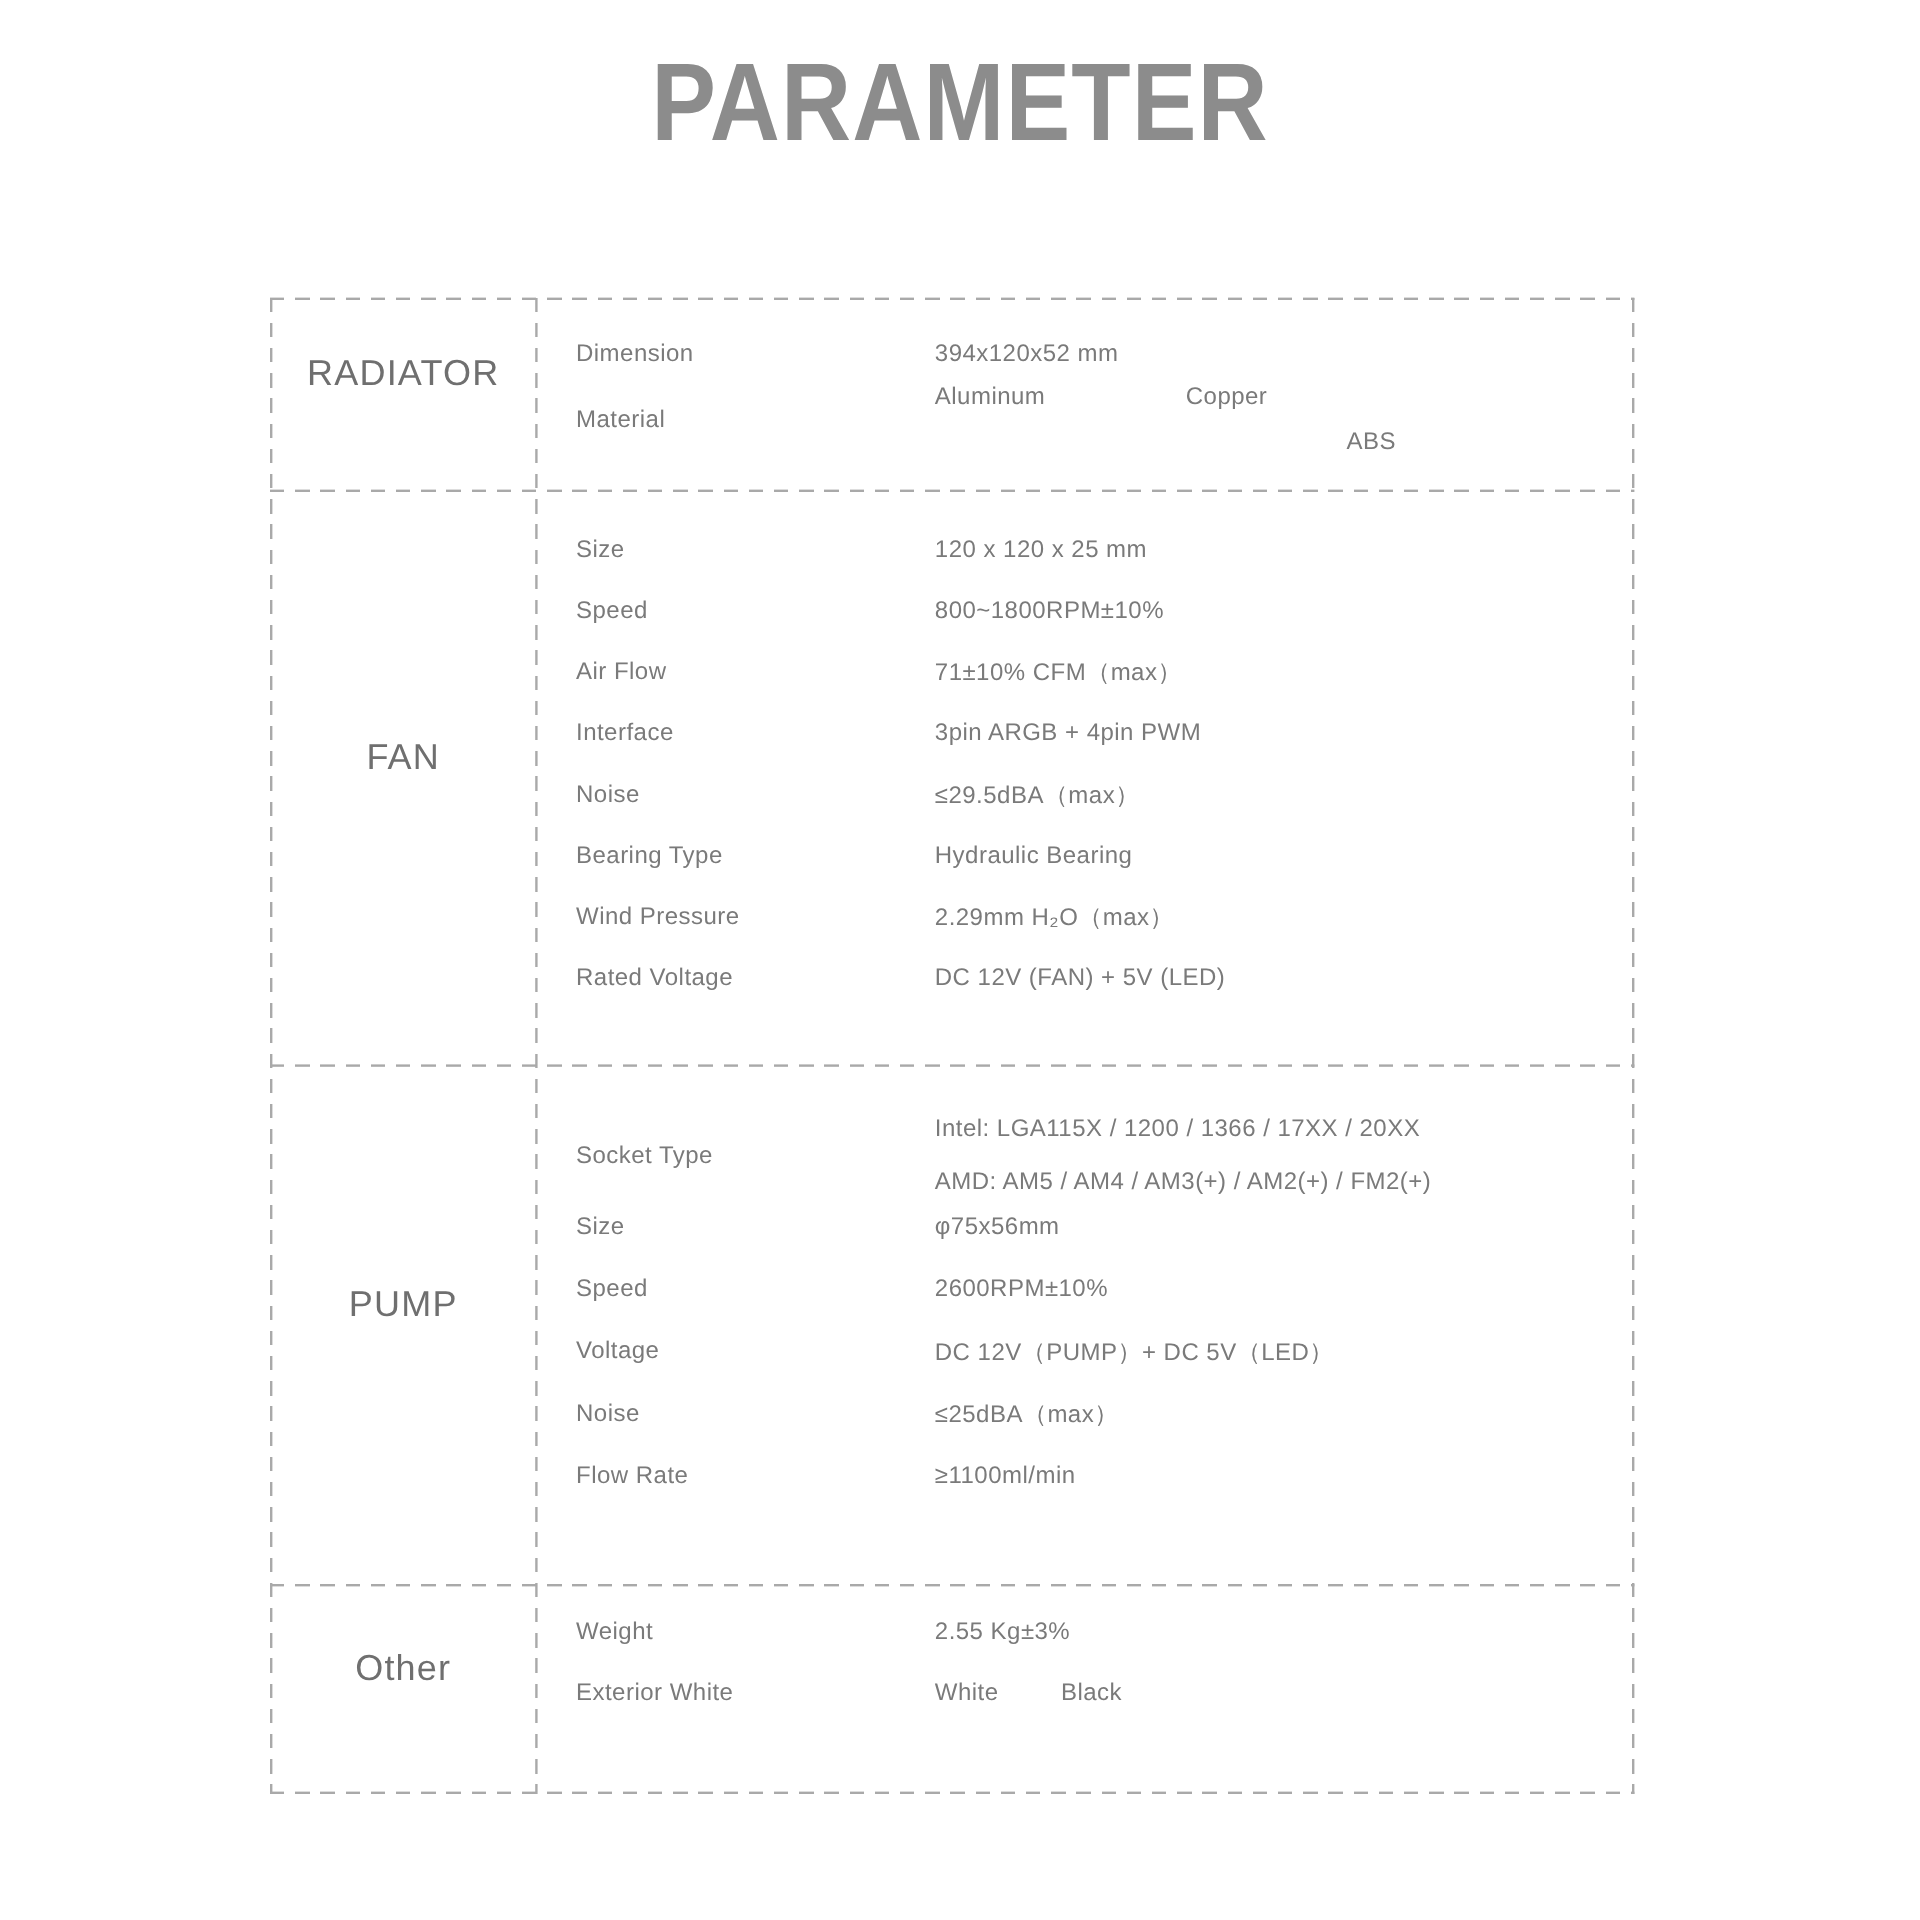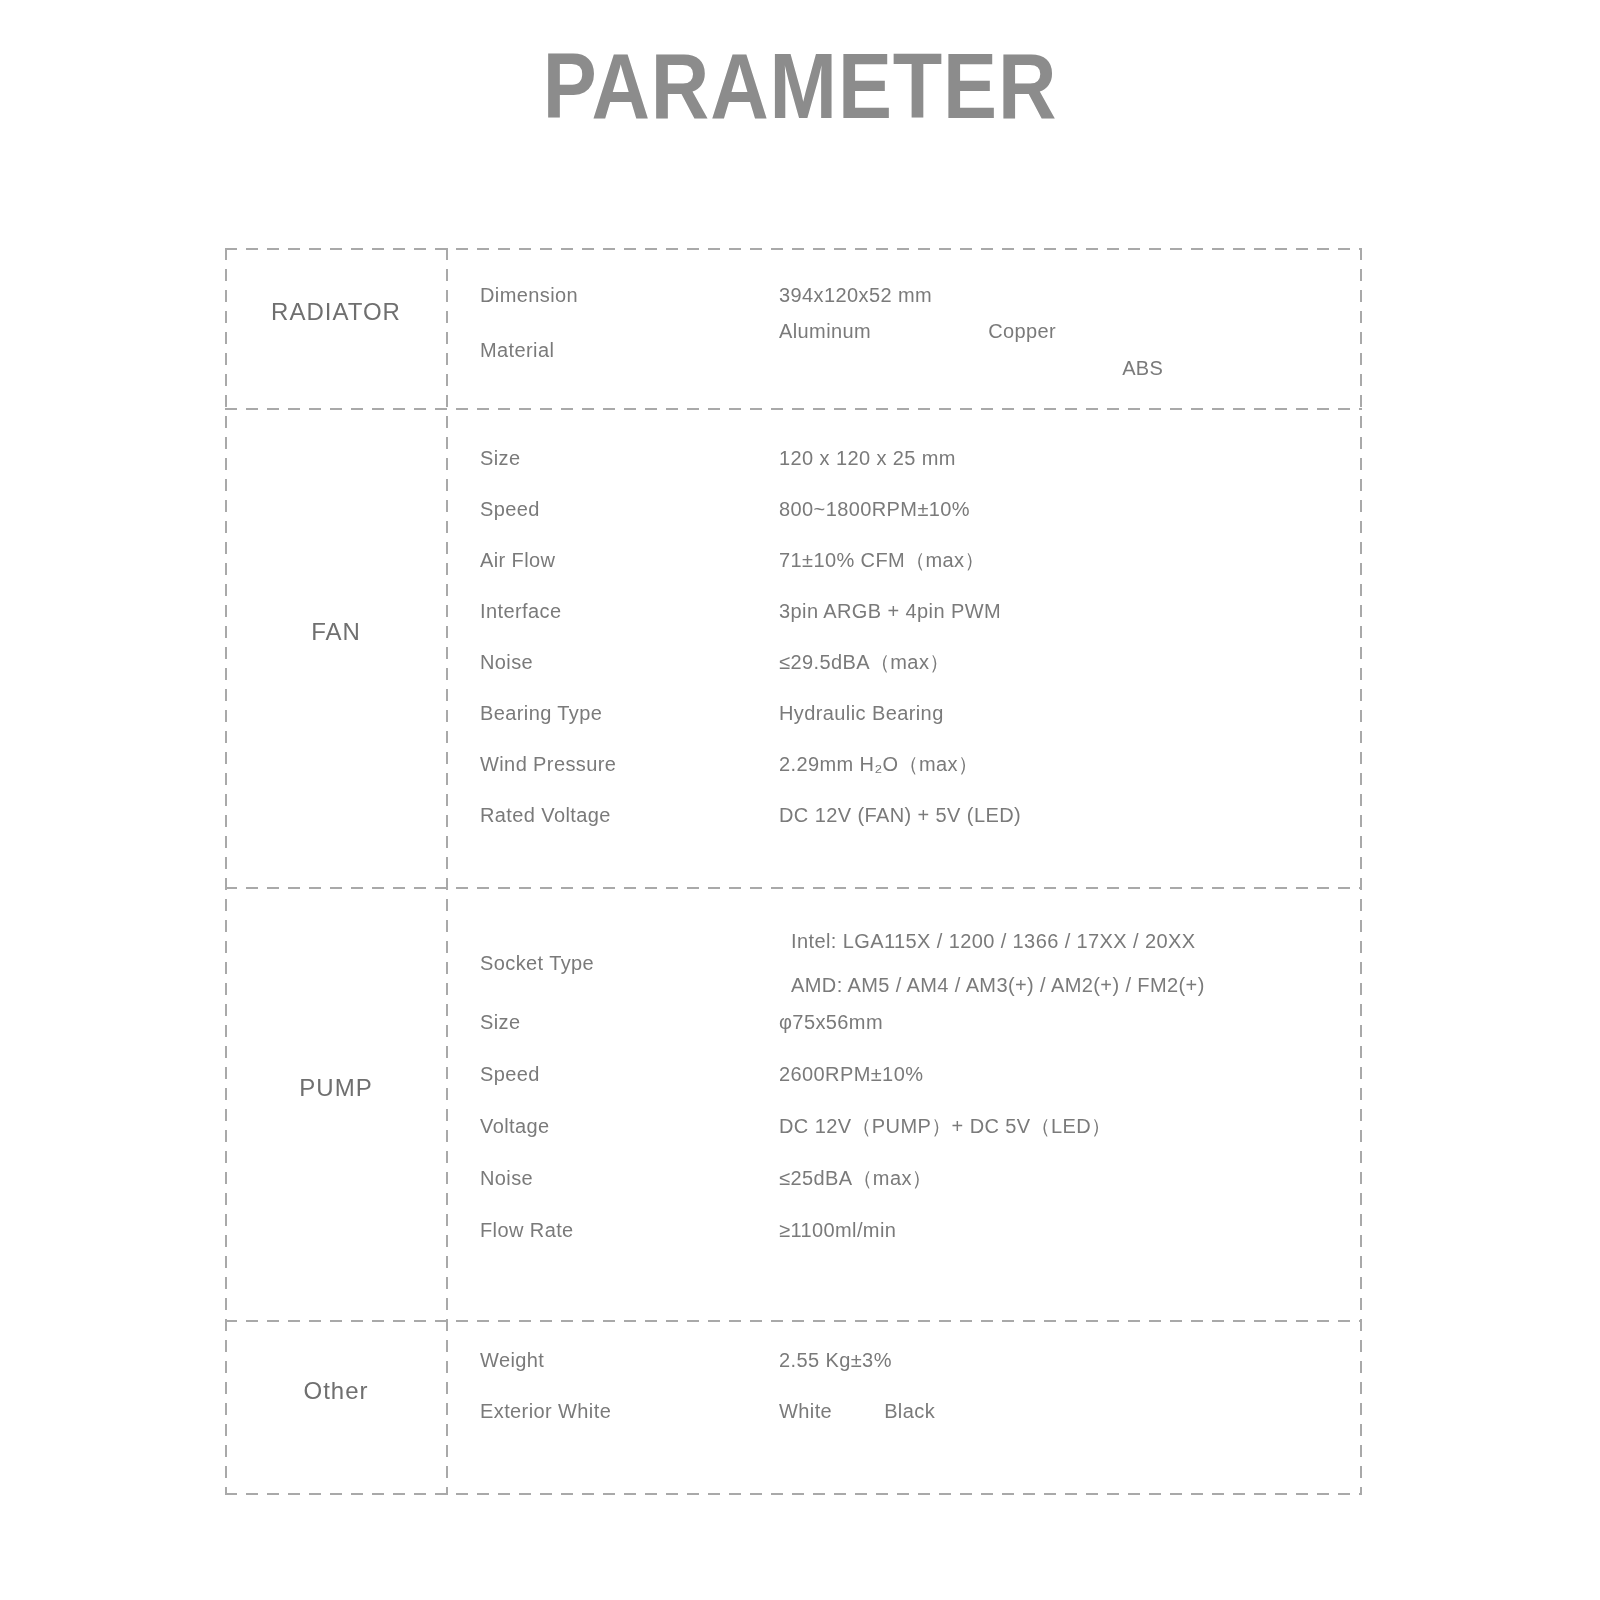--- a/index.html
+++ b/index.html
@@ -20,34 +20,34 @@
         background:repeating-linear-gradient(90deg,#a9a9a9 0 12px,transparent 12px 21px);}
   .bl.v{top:0;height:1247px;width:2px;
         background:repeating-linear-gradient(180deg,#a9a9a9 0 12px,transparent 12px 21px);}
   .bl.h.l0{top:0}.bl.h.l1{top:160px}.bl.h.l2{top:639px}.bl.h.l3{top:1072px}.bl.h.l4{top:1245px}
   .bl.v.c0{left:0}.bl.v.c1{left:221px}.bl.v.c2{left:1135px}
   
   .sections{position:absolute;left:0;top:0;width:1137px;height:1247px;
     display:grid;grid-template-columns:222px 1fr;
     grid-template-rows:162px 479px 433px 173px;}
   .cat{display:flex;align-items:center;justify-content:center;
-    padding-bottom:35px;font-size:24px;color:#6f6f6f;letter-spacing:1px;}
+    padding-bottom:35px;font-size:30px;color:#6f6f6f;letter-spacing:1px;}
   .content{display:flex;flex-direction:column;justify-content:center;}
   .content.s0{padding-bottom:8px;}
   .content.s1{padding-bottom:25px;}
   .content.s2{padding-bottom:25px;}
   .content.s3{padding-bottom:45px;justify-content:center;}
   .row{display:grid;grid-template-columns:332px 1fr;align-items:center;min-height:51px;
     font-size:20px;color:#7a7a7a;letter-spacing:.4px;}
   .content.s0 .row{min-height:50px;}
   .content.s2 .row{min-height:52px;}
   .row.tall{min-height:95px;}
   .lbl{padding-left:33px;white-space:nowrap;}
   .val{white-space:nowrap;}
-  .val-lines{display:flex;flex-direction:column;gap:21px;margin-left:12px;}
+  .val-lines{display:flex;flex-direction:column;gap:21px;}
   .val.multi{display:flex;}
   .val.m-material span:nth-child(2){margin-left:117px;}
   .val.m-material span:nth-child(3){margin-left:66px;margin-top:37px;}
   .val.m-color span:nth-child(2){margin-left:52px;}
 </style>
 </head>
 <body>
 
 <h1 class="title">PARAMETER</h1>
 

